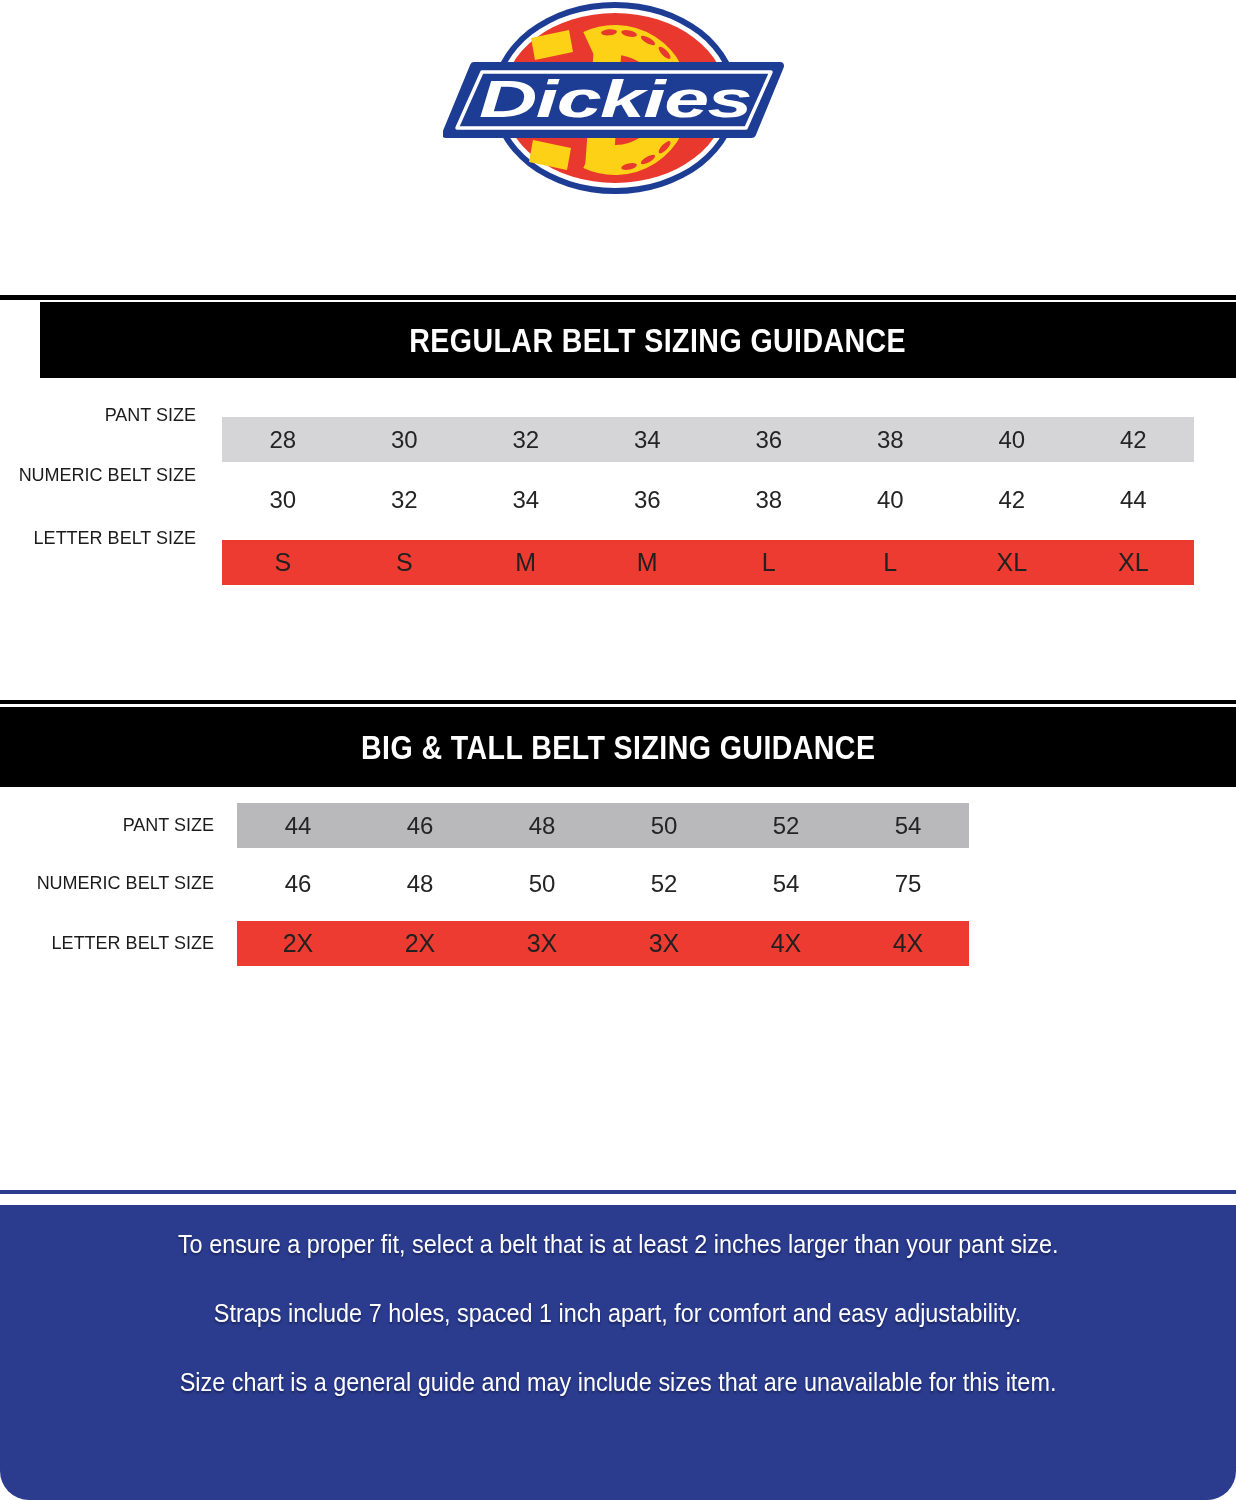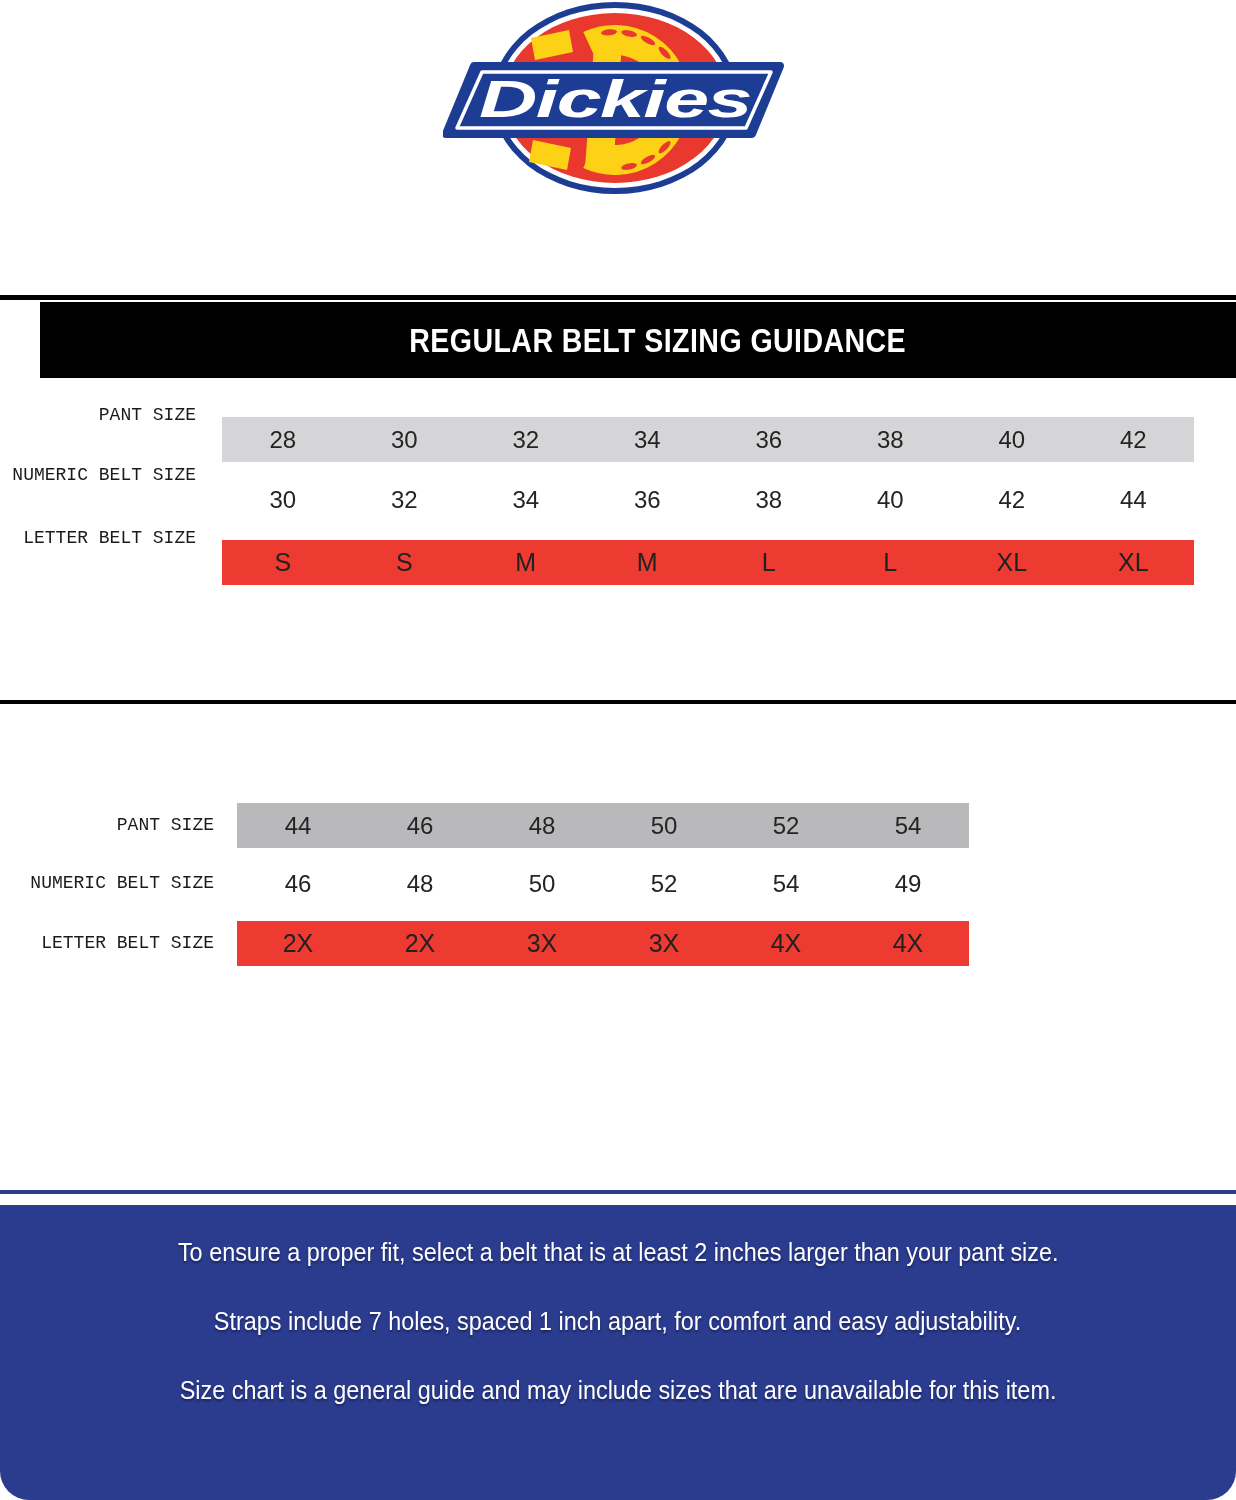--- a/index.html
+++ b/index.html
@@ -21,42 +21,42 @@
   #banner-1{top:302px;height:76px;margin-left:40px;}
   #banner-2{top:707px;height:80px;}
   .banner .t{
     display:inline-block;transform:scaleX(0.84);transform-origin:center;
     font-size:34px;font-weight:700;letter-spacing:0.5px;white-space:nowrap;
   }
   
   .row{position:absolute;left:0;width:1236px;height:45px;}
   .rlabel{
     position:absolute;top:0;height:45px;line-height:45px;text-align:right;
-    font-size:18px;color:#1b1b1b;white-space:nowrap;font-family:Liberation Mono, monospace;
+    font-size:18px;color:#1b1b1b;white-space:nowrap;
   }
   .t1 .rlabel{left:0;width:196px;}
   .t2 .rlabel{left:0;width:214px;}
   .cells{position:absolute;top:0;height:45px;display:flex;}
   .t1 .cells{left:222px;width:972px;margin-top:24px;}
   .t2 .cells{left:237px;width:732px;}
   .cell{
     flex:1;display:flex;align-items:center;justify-content:center;
     font-size:24px;color:#242424;
   }
   .bg-gray1{background:#d5d5d7;}
   .bg-gray2{background:#b9b9bb;}
   .bg-red{background:#ee3b31;}
   .bg-red .cell{font-size:25px;color:#212121;}
   #row-1a{top:393px;} #row-1b{top:453px;} #row-1c{top:516px;}
   #row-2a{top:803px;} #row-2b{top:861px;} #row-2c{top:921px;}
   
   .footer{
     position:absolute;left:0;top:1205px;width:1236px;height:295px;
     background:#2b3b8d;color:#ffffff;display:flex;flex-direction:column;
-    align-items:center;padding-top:32px;box-sizing:border-box;row-gap:38px;
+    align-items:center;padding-top:24px;box-sizing:border-box;row-gap:38px;
   }
   .fline{
     display:inline-block;transform:scaleX(0.9);transform-origin:center;
     font-size:26px;white-space:nowrap;
     text-shadow:0 2px 2px rgba(10,18,60,0.5);
   }
 </style>
 </head>
 <body>
 
@@ -132,41 +132,44 @@
         <div class="cell">M</div>
         <div class="cell">M</div>
         <div class="cell">L</div>
         <div class="cell">L</div>
         <div class="cell">XL</div>
         <div class="cell">XL</div>
       </div>
   </div>
 
   <div class="hline" id="line-2"></div>
+  <div class="banner" id="banner-2">
+    <span class="t">BIG &amp; TALL BELT SIZING GUIDANCE</span>
+  </div>
 
   <div class="row t2" id="row-2a">
     <div class="rlabel">PANT SIZE</div>
     <div class="cells bg-gray2">
         <div class="cell">44</div>
         <div class="cell">46</div>
         <div class="cell">48</div>
         <div class="cell">50</div>
         <div class="cell">52</div>
         <div class="cell">54</div>
       </div>
   </div>
   <div class="row t2" id="row-2b">
     <div class="rlabel">NUMERIC BELT SIZE</div>
     <div class="cells">
         <div class="cell">46</div>
         <div class="cell">48</div>
         <div class="cell">50</div>
         <div class="cell">52</div>
         <div class="cell">54</div>
-        <div class="cell">49</div>
+        <div class="cell">75</div>
       </div>
   </div>
   <div class="row t2" id="row-2c">
     <div class="rlabel">LETTER BELT SIZE</div>
     <div class="cells bg-red">
         <div class="cell">2X</div>
         <div class="cell">2X</div>
         <div class="cell">3X</div>
         <div class="cell">3X</div>
         <div class="cell">4X</div>

